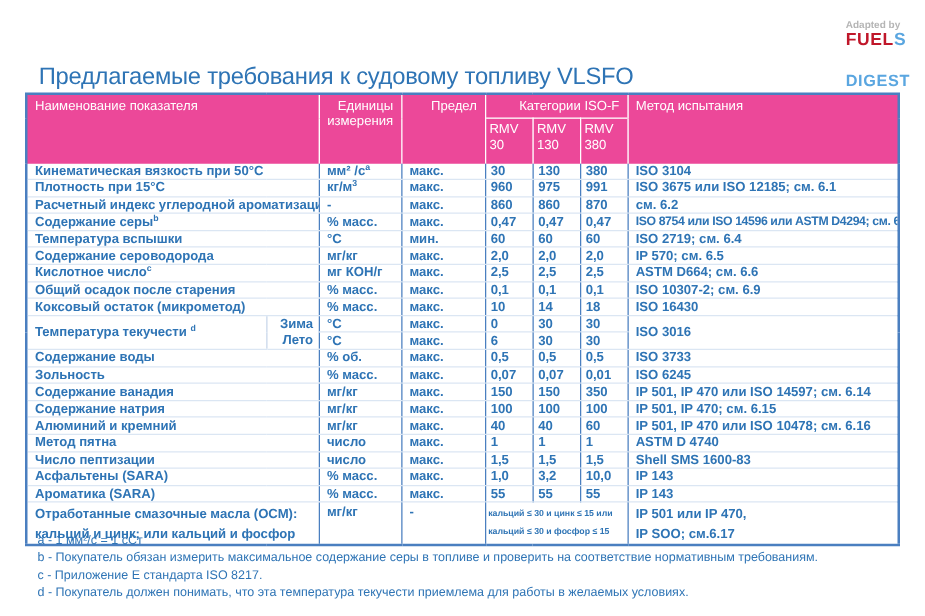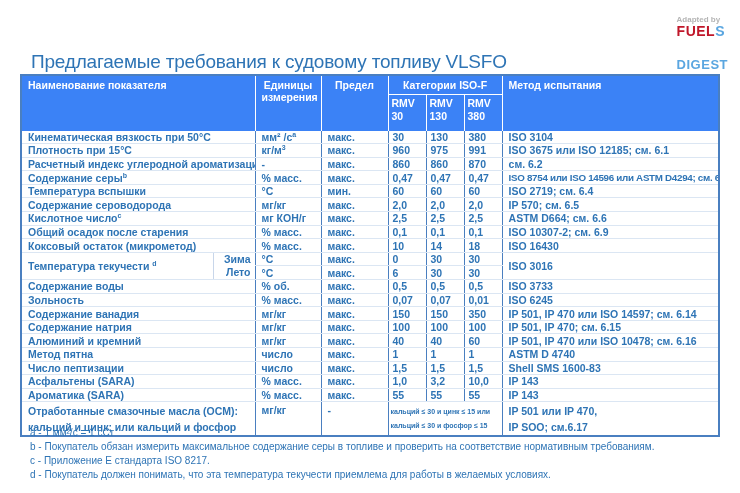--- a/index.html
+++ b/index.html
@@ -7,25 +7,25 @@
          font-family:"Liberation Sans", sans-serif; color:#2e74b5; }
   .logo { position:absolute; right:12px; top:16px; line-height:1; }
   .logo .adapted { font-size:8px; color:#b5b5b5; font-weight:bold; }
   .logo .fuel { font-size:14px; font-weight:bold; color:#c0172a; letter-spacing:0.5px; }
   .logo .fuel .drop { color:#5aa6e0; }
   .logo .digest { font-size:13px; font-weight:bold; color:#5aa6e0; letter-spacing:0.5px;margin-top:20px; }
   h1 { position:absolute; left:31px; top:51px; margin:0; font-size:19px; font-weight:normal;
        color:#2e74b5; letter-spacing:-0.2px; }
   table { position:absolute; left:20px; top:74px; width:698px; border-collapse:collapse;
           font-size:10.5px; font-weight:bold; color:#2e74b5; table-layout:fixed; }
-  th { background:#3b82f6; color:#ffffff; font-weight:bold; text-align:left; vertical-align:top;
+  th { background:#ec4899; color:#ffffff; font-weight:normal; text-align:left; vertical-align:top;
        padding:3px 6px; font-size:10.5px; }
   thead th { border-left:1px solid #ffffff; border-right:1px solid #ffffff; }
   thead tr:first-child th { border-top:2px solid #4a7fc0; }
-  th.center { text-align:center; }
+  th.center { text-align:right; }
   th.sub { border-top:1px solid #ffffff; padding:2px 3px; line-height:13px; }
   td { padding:0 6px; height:12.6px; line-height:12px; border-bottom:1px solid #dbe6f3;
        border-left:1px solid #4a7fc0; border-right:1px solid #4a7fc0; white-space:nowrap; overflow:hidden; }
   td.name { border-right:none; }
   td.season { border-left:1px dotted #c8d6ea; text-align:right; padding-right:4px; }
   td.val { padding-left:4px; }
   tbody tr:last-child td { border-bottom:2px solid #4a7fc0;margin-top:36px; }
   sup { font-size:7px; vertical-align:4px; line-height:0; }
   .tiny { font-size:7px; line-height:10px; padding:2px 2px; white-space:normal; text-align:left; }
   .notes { position:absolute; left:30px; top:426px; font-size:10px; line-height:14px; color:#2e74b5; }

